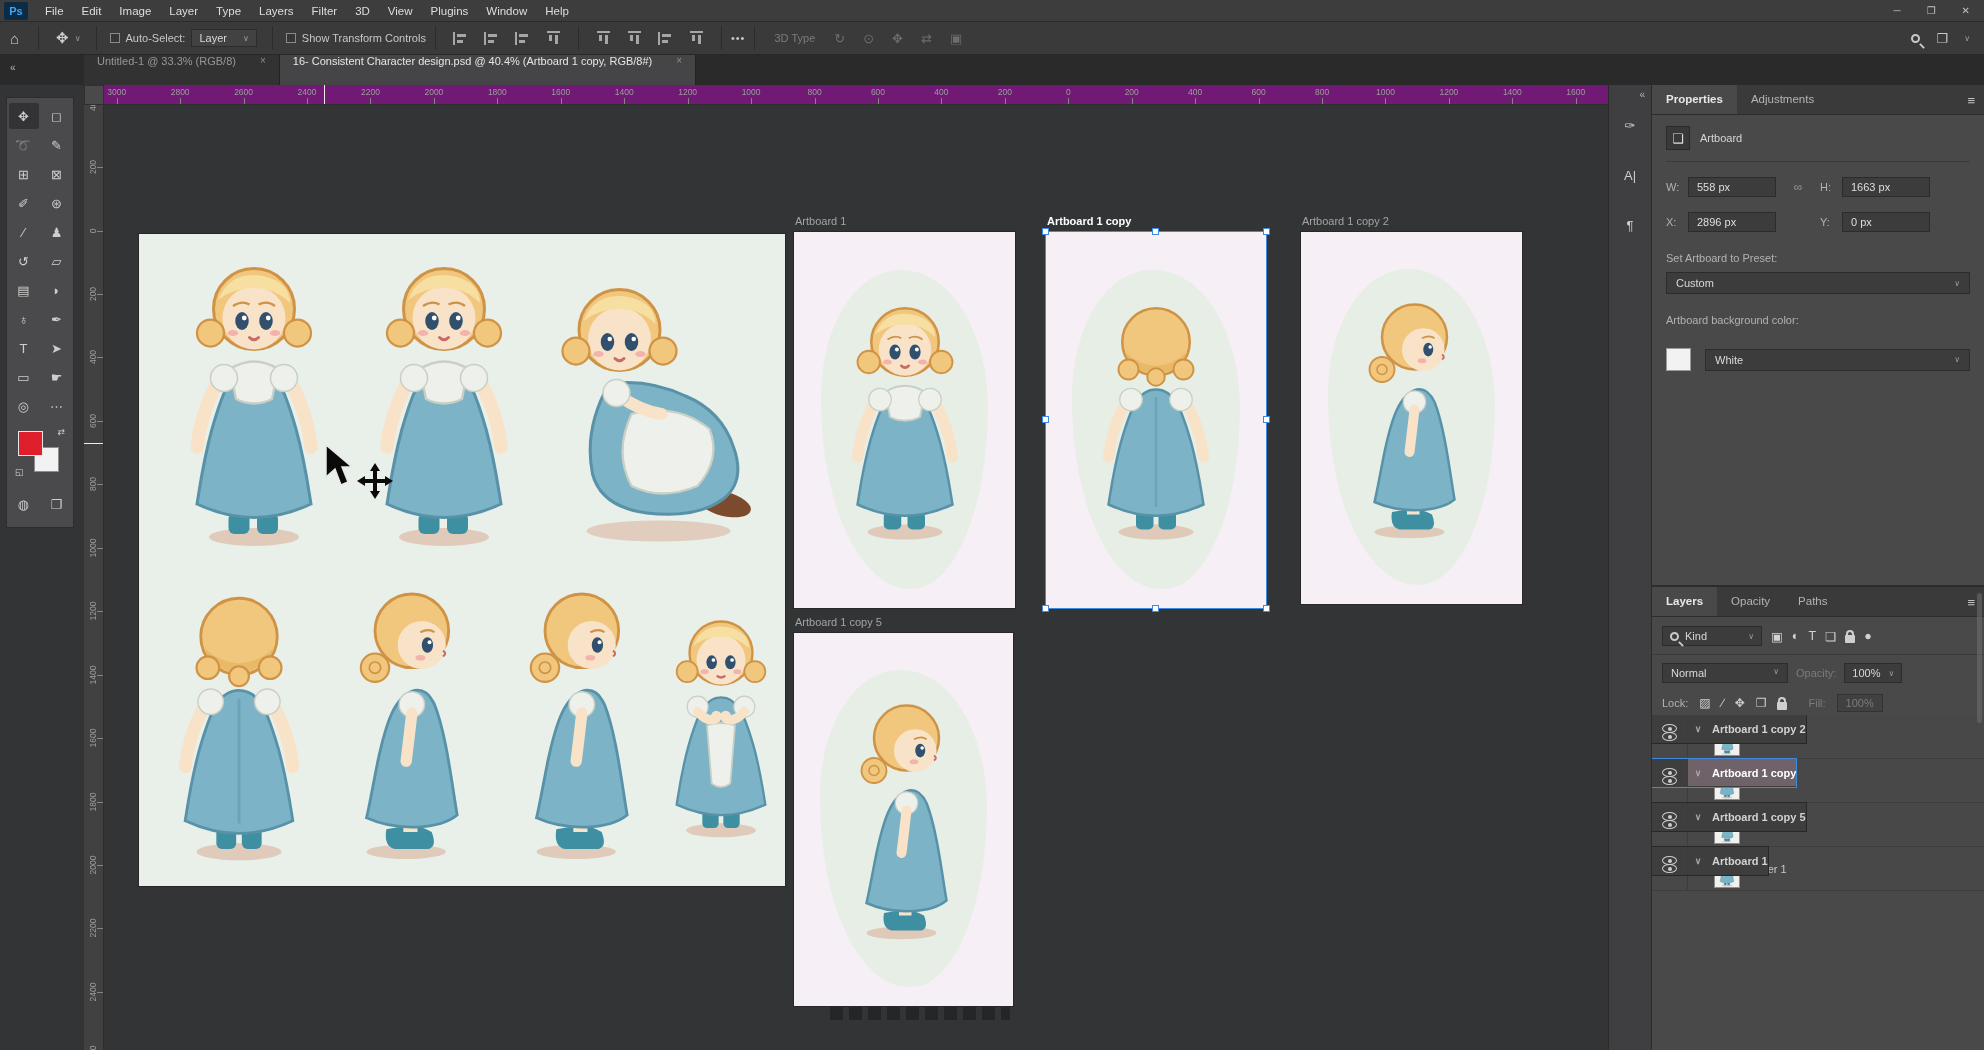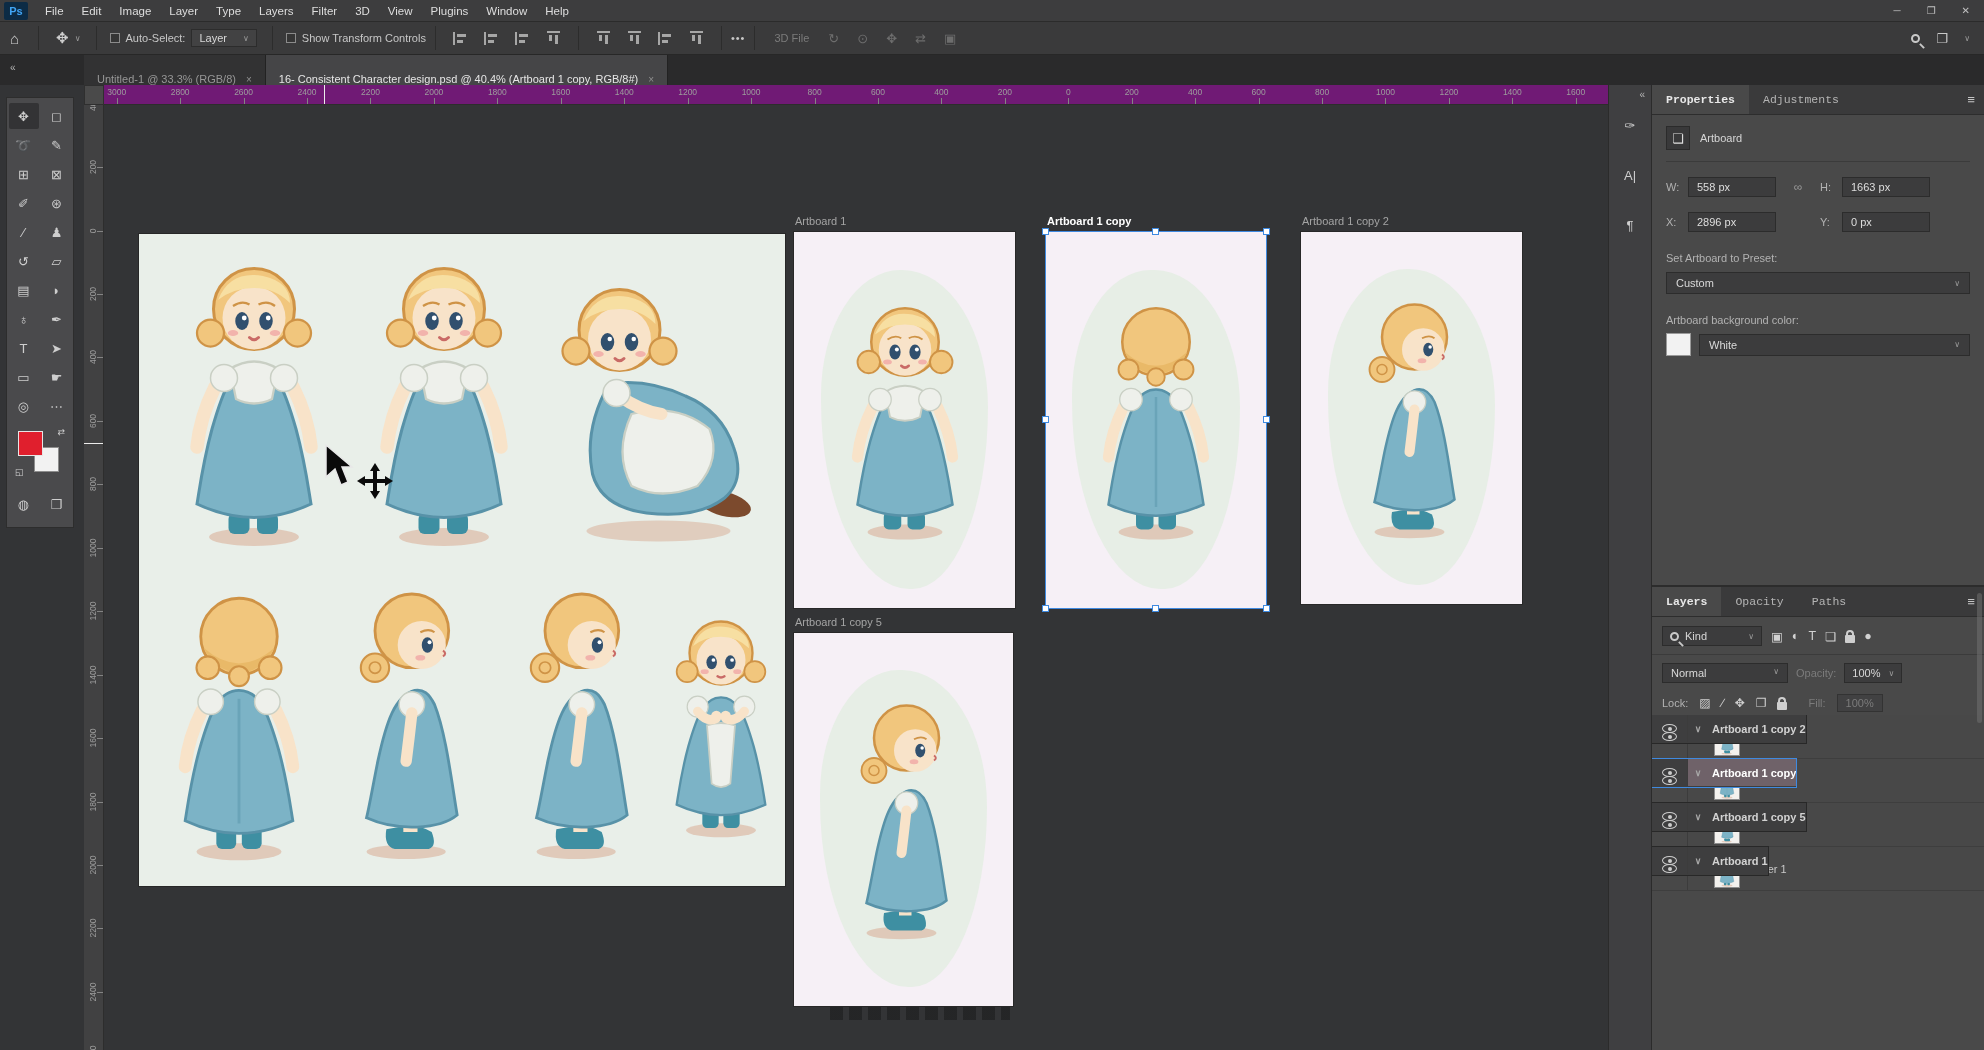--- a/index.html
+++ b/index.html
@@ -29,21 +29,21 @@
   .dim { color:#7b7b7b; }
   .mode-ic { font-size:13px; color:#6d6d6d; margin:0 9px; }
   .opt-right { margin-left:auto; display:flex; align-items:center; gap:16px; padding-right:14px; }
   .search-ic { width:9px; height:9px; border:2px solid #c9c9c9; border-radius:50%; position:relative; display:inline-block; }
   .search-ic::after { content:''; position:absolute; width:2px; height:6px; background:#c9c9c9; left:8px; top:7px; transform:rotate(-45deg); }
   .ws-ic { font-size:13px; color:#c9c9c9; }
 
   
   .tab-bar { position:absolute; top:55px; left:0; right:0; height:30px; background:#2a2a2b; display:flex; align-items:stretch; z-index:28; }
   .tb-collapse { position:absolute; left:10px; top:7px; font-size:10px; color:#b5b5b5; }
-  .tab { display:flex; align-items:flex-end; gap:10px; padding:0 13px; font-size:11px; border-right:1px solid #222; }
+  .tab { display:flex; align-items:flex-start; gap:24px; padding:0 13px; font-size:11px; border-right:1px solid #222; }
   .tab.inactive { background:#323233; color:#979797; margin-left:84px; }
   .tab.active { background:#454547; color:#e6e6e6; }
   .tab .close { color:#8f8f8f; font-size:10px; }
 
   
   .main { position:absolute; top:85px; left:0; right:0; bottom:0; background:#333436; }
 
   
   .tool-strip { position:absolute; left:6px; top:12px; width:68px; background:#4a4a4c; border:1px solid #2d2d2d; padding:5px 0 10px; z-index:20; }
   .tools { display:grid; grid-template-columns:1fr 1fr; row-gap:3px; justify-items:center; }
@@ -98,34 +98,34 @@
   .dock { position:absolute; left:1608px; top:0; bottom:0; width:44px; background:#3f3f41; border-left:1px solid #2b2b2b; border-right:1px solid #2b2b2b; z-index:20; }
   .dock .collapse { position:absolute; right:6px; top:4px; font-size:10px; color:#b5b5b5; }
   .dock-ic { width:30px; height:28px; margin:0 auto; display:flex; align-items:center; justify-content:center; color:#cfcfcf; font-size:13px; }
   .dock-ic.first { margin-top:26px; }
   .dock-ic + .dock-ic { margin-top:22px; }
 
   
   .right { position:absolute; left:1652px; right:0; top:0; bottom:0; background:#494949; }
   .pgroup1 { position:absolute; left:0; right:0; top:0; height:498px; }
   .pgroup2 { position:absolute; left:0; right:0; top:500px; bottom:0; border-top:2px solid #2c2c2c; }
-  .pheader { height:30px; background:#3a3a3b; display:flex; align-items:stretch; border-bottom:1px solid #2d2d2d; position:relative;font-family:Liberation Mono, monospace; }
+  .pheader { height:30px; background:#3a3a3b; display:flex; align-items:stretch; border-bottom:1px solid #2d2d2d; position:relative; }
   .ptab { padding:8px 14px 0; font-size:11.5px; color:#b4b4b4; }
   .ptab.active { background:#494949; color:#e8e8e8; font-weight:bold; }
   .pmenu { position:absolute; right:9px; top:8px; color:#c4c4c4; font-size:13px; }
   .pbody { padding:0 14px; font-size:11px; }
   .obj-row { display:flex; align-items:center; gap:10px; padding:11px 0; border-bottom:1px solid #3b3b3b; }
   .obj-icon { width:24px; height:24px; background:#39393a; border:1px solid #2b2b2b; color:#dddddd; display:flex; align-items:center; justify-content:center; font-size:13px; }
   .fld-row { display:flex; align-items:center; margin-top:15px; color:#b2b2b2; }
   .fld-label { width:22px; }
   .fld-input { width:88px; background:#3c3c3d; border:1px solid #2c2c2c; padding:3px 8px; color:#dedede; }
   .link { width:44px; text-align:center; color:#979797; font-size:12px; }
   .sec-label { margin-top:20px; color:#b2b2b2; }
   .dd-full { margin-top:8px; background:#3c3c3d; border:1px solid #2c2c2c; padding:4px 9px; display:flex; justify-content:space-between; align-items:center; color:#dadada; }
-  .bg-row { display:flex; gap:8px; margin-top:7px; align-items:center; }
+  .bg-row { display:flex; gap:14px; margin-top:22px; align-items:center; }
   .swatch-white { width:25px; height:23px; background:#f2f2f2; border:1px solid #9a9a9a; }
   .bg-row .dd-full { flex:1; margin-top:0; }
 
   .filter-row { display:flex; align-items:center; padding:9px 10px 8px; border-bottom:1px solid #3b3b3b; }
   .search-box { display:flex; align-items:center; gap:6px; background:#3c3c3d; border:1px solid #2c2c2c; padding:3px 7px; width:100px; font-size:11px; color:#d6d6d6; }
   .search-box .sp { margin-left:auto; }
   .f-ic { font-size:12.5px; color:#d2d2d2; margin-left:9px; }
   .blend-row { display:flex; align-items:center; padding:8px 10px 4px; gap:8px; font-size:11px; }
   .dd-blend { width:126px; display:flex; justify-content:space-between; background:#3c3c3d; border:1px solid #2c2c2c; padding:3px 8px; color:#d8d8d8; }
   .op-box { background:#3c3c3d; border:1px solid #2c2c2c; padding:3px 7px; color:#d8d8d8; display:flex; gap:8px; align-items:center; }
@@ -313,21 +313,21 @@
   <span class="align-ic"></span>
   <span class="align-ic v"></span>
   <div class="opt-sep"></div>
   <span class="align-ic v"></span>
   <span class="align-ic v"></span>
   <span class="align-ic"></span>
   <span class="align-ic v"></span>
   <div class="opt-sep"></div>
   <span class="opt-label" style="letter-spacing:1px">•••</span>
   <div class="opt-sep"></div>
-  <span class="dim" style="margin:0 10px">3D File</span>
+  <span class="dim" style="margin:0 10px">3D Type</span>
   <div style="display:flex;align-items:center;">
 
   <span class="mode-ic">↻</span>
       <span class="mode-ic">⊙</span>
       <span class="mode-ic">✥</span>
       <span class="mode-ic">⇄</span>
       <span class="mode-ic">▣</span>
     </div>
   <div class="opt-right">
     <span class="search-ic"></span>

